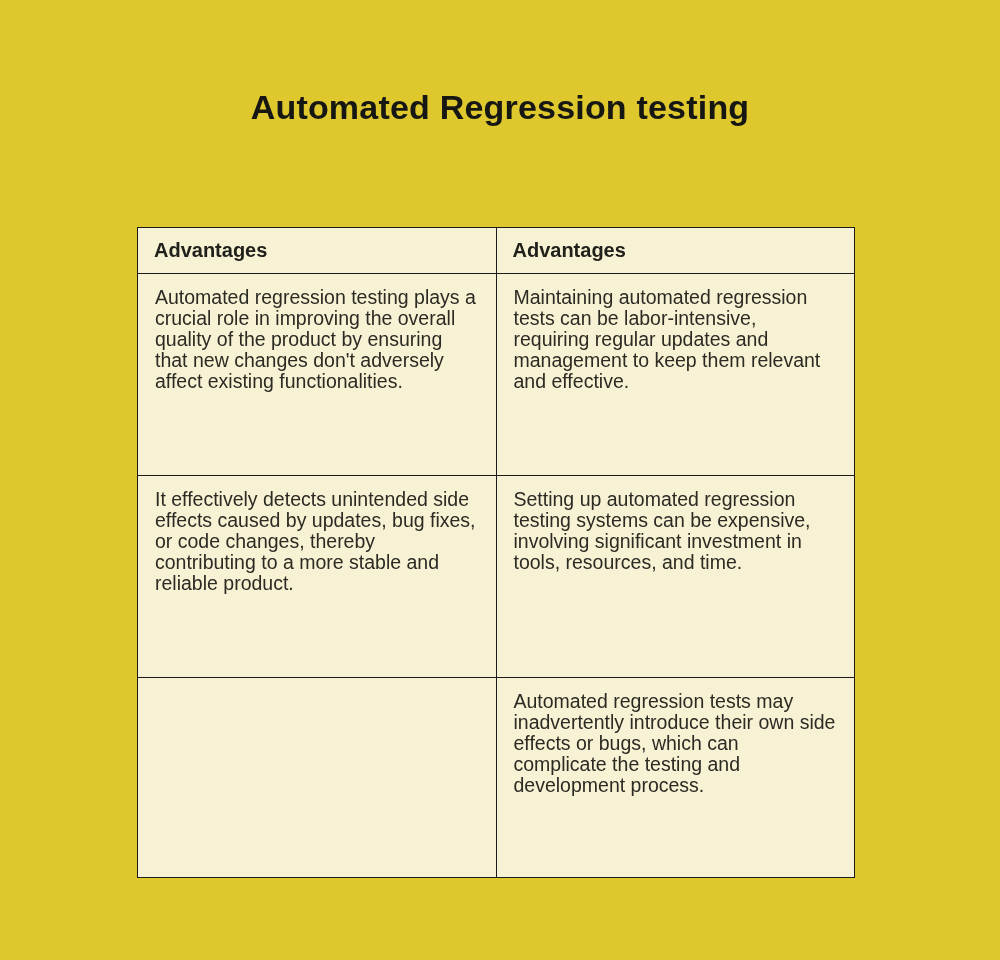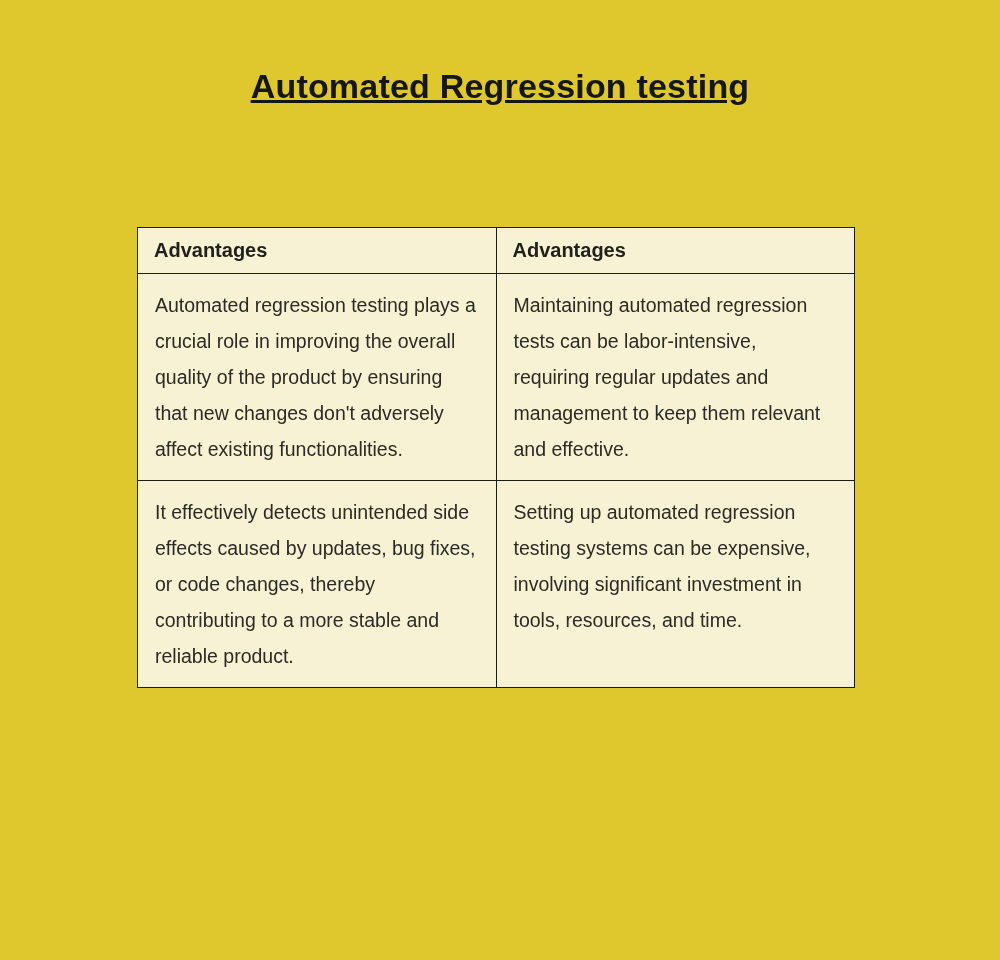--- a/index.html
+++ b/index.html
@@ -9,29 +9,28 @@
   body {
     width: 1000px;
     height: 960px;
     background: #dec82e;
     font-family: "Liberation Sans", sans-serif;
     position: relative;
     overflow: hidden;
   }
   .page-title {
     position: absolute;
-    top: 67px;
+    top: 88px;
     left: 0;
     width: 1000px;
     text-align: center;
     font-size: 34px;
     font-weight: bold;
     color: #161613;
     letter-spacing: 0.2px;
-    text-decoration: underline;
   }
   table.compare-table {
     position: absolute;
     left: 137px;
     top: 227px;
     width: 718px;
     border-collapse: collapse;
     table-layout: fixed;
     background: #f8f2d5;
     padding-left: 40px;
@@ -49,21 +48,21 @@
     vertical-align: middle;
     padding: 0 16px;
     font-size: 20px;
     font-weight: bold;
     color: #21211b;
   }
   table.compare-table td {
     height: 202px;
     padding: 13px 17px;
     font-size: 19.5px;
-    line-height: 36px;
+    line-height: 21px;
     color: #2b2a23;
   }
   table.compare-table tr.last-row td {
     height: 200px;
   }
 </style>
 </head>
 <body>
 
 <div class="page-title">Automated Regression testing</div>
@@ -77,14 +76,18 @@
   </thead>
   <tbody>
     <tr>
       <td>Automated regression testing plays a crucial role in improving the overall quality of the product by ensuring that new changes don't adversely affect existing functionalities.</td>
       <td>Maintaining automated regression tests can be labor-intensive, requiring regular updates and management to keep them relevant and effective.</td>
     </tr>
     <tr>
       <td>It effectively detects unintended side effects caused by updates, bug fixes, or code changes, thereby contributing to a more stable and reliable product.</td>
       <td>Setting up automated regression testing systems can be expensive, involving significant investment in tools, resources, and time.</td>
     </tr>
+    <tr class="last-row">
+      <td></td>
+      <td>Automated regression tests may inadvertently introduce their own side effects or bugs, which can complicate the testing and development process.</td>
+    </tr>
   </tbody>
 </table>
 
 </body></html>

